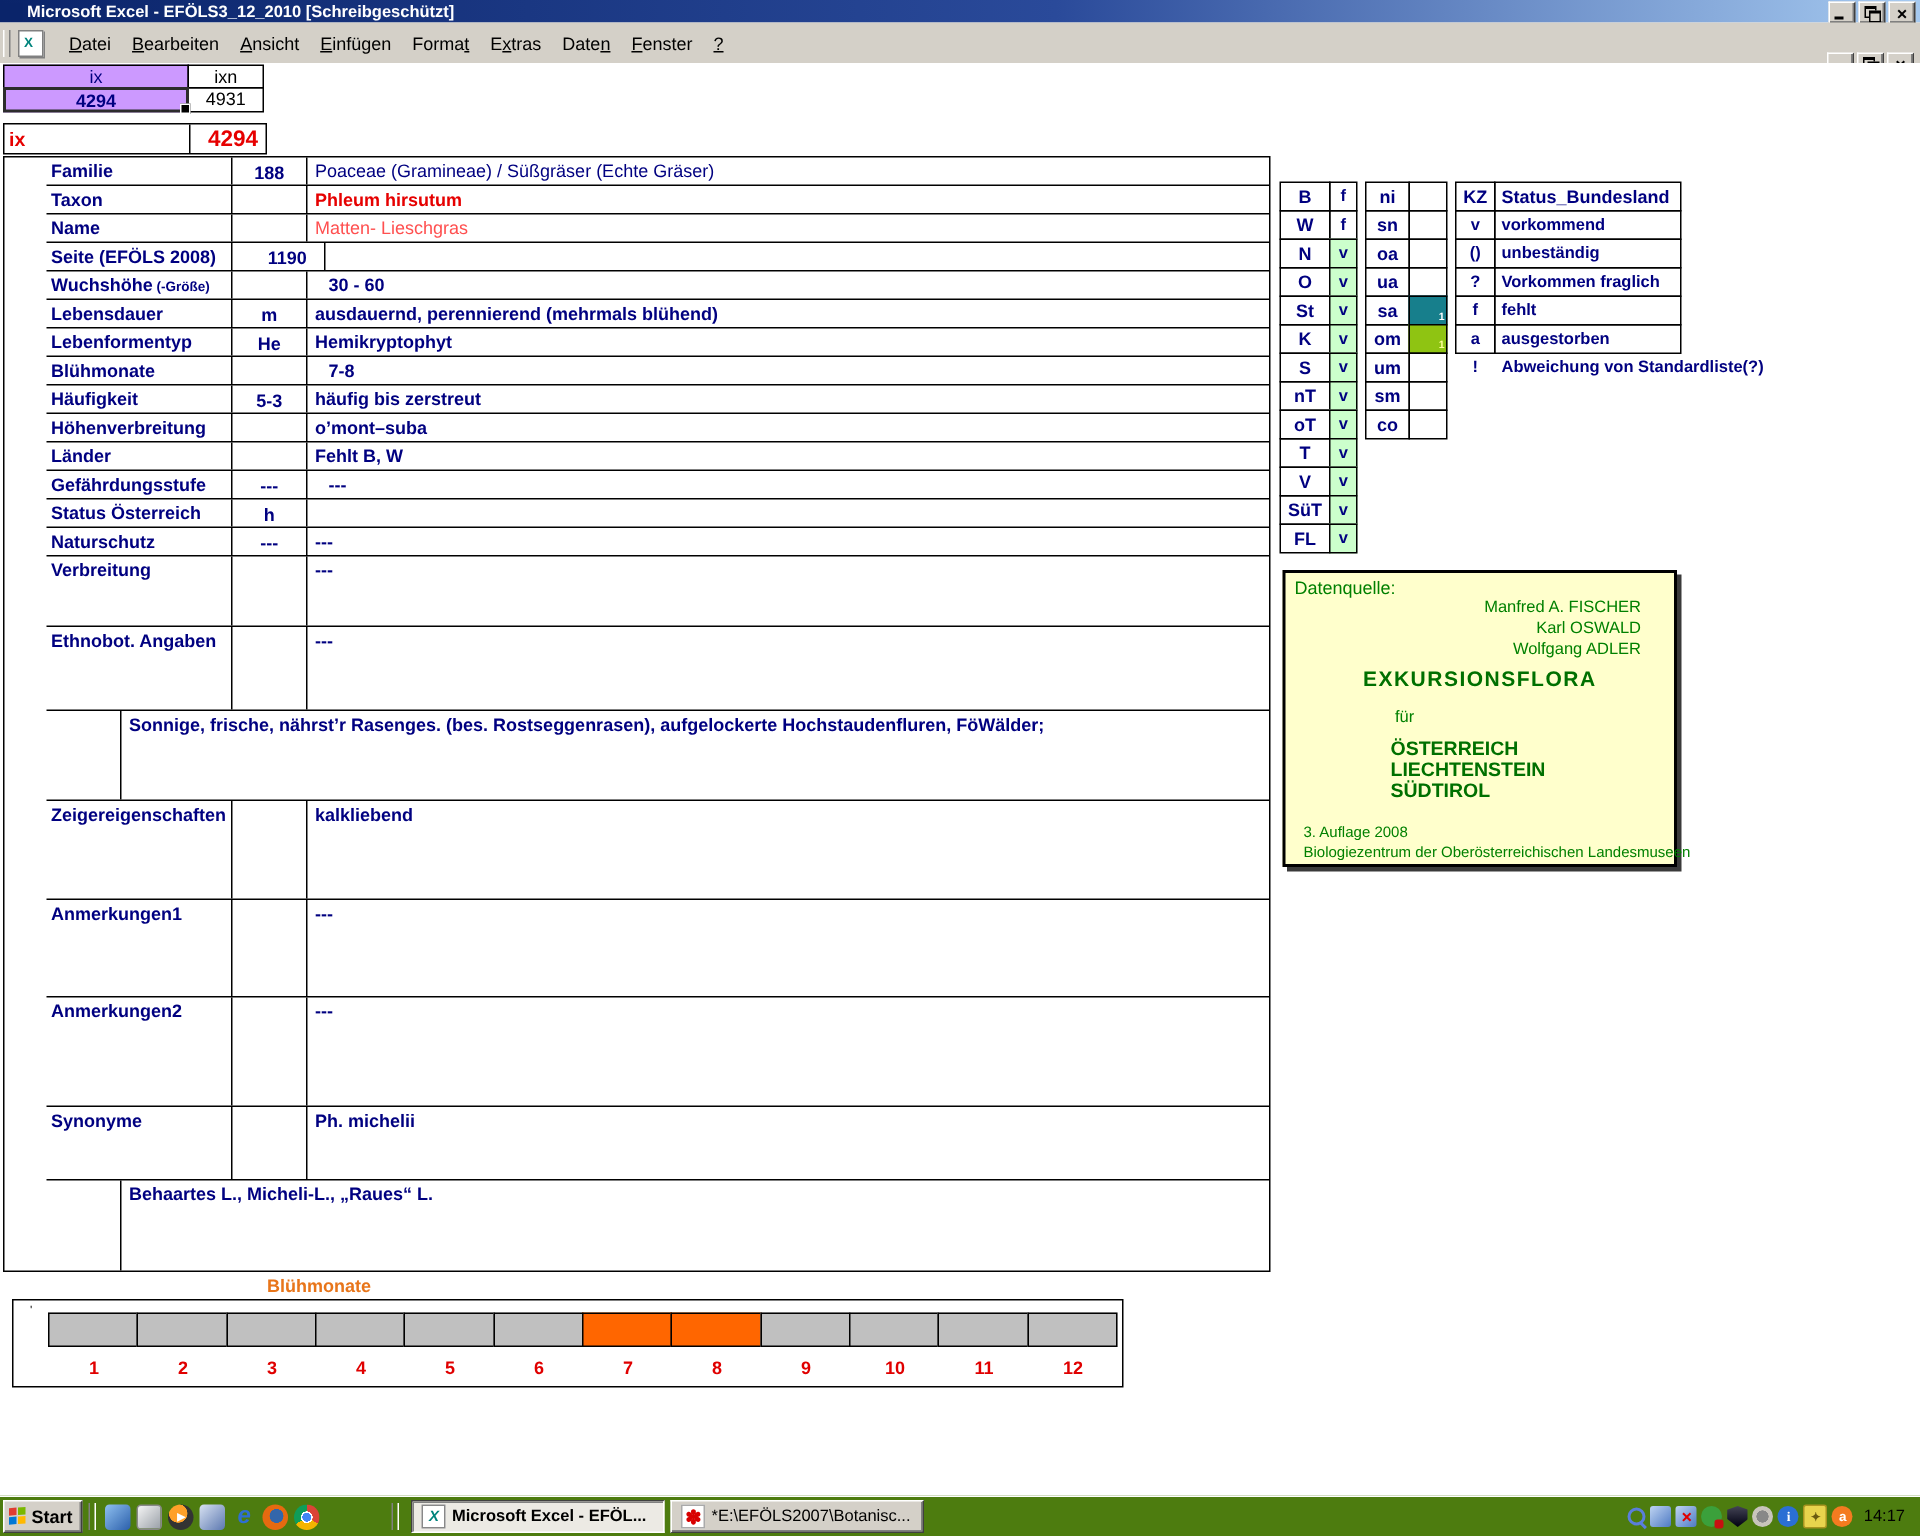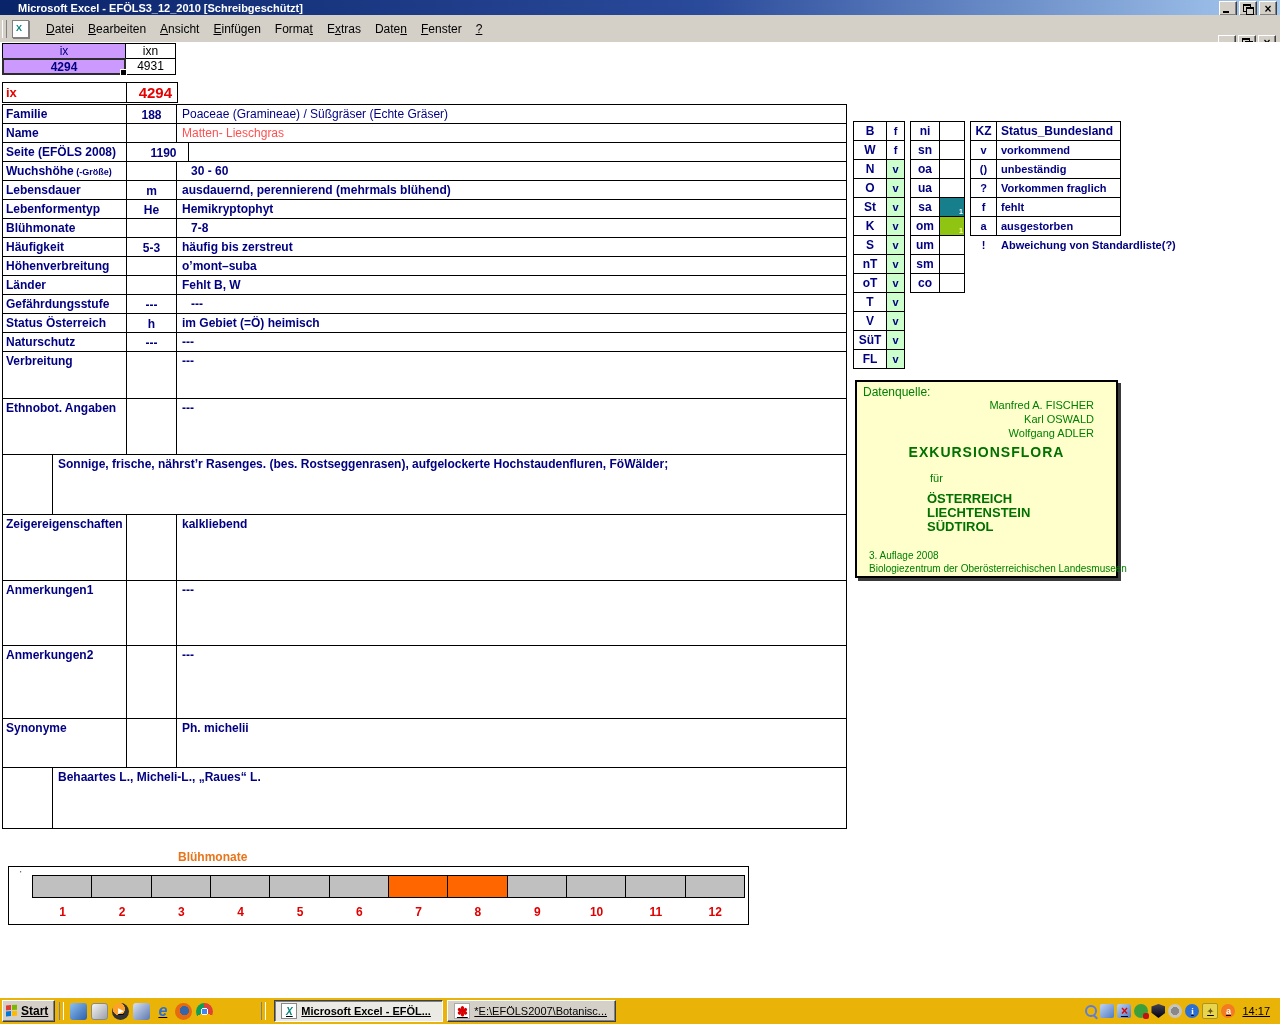--- a/index.html
+++ b/index.html
@@ -47,21 +47,21 @@
   .id-v{height:17px;line-height:15px;margin-top:-1px;}
   .sel{position:relative;border:2px solid #2c2c2c;font-weight:bold;}
   .handle{position:absolute;right:-3px;bottom:-3px;width:5px;height:5px;background:#000;border:1px solid #fff;}
 
   .redrow{left:2px;top:40px;width:176px;height:21px;border:1px solid #000;display:flex;}
   .redrow .rc1{width:124px;border-right:1px solid #000;color:#E60000;font-weight:bold;font-size:13px;padding:2px 0 0 3px;box-sizing:border-box;}
   .redrow .rc2{flex:1;color:#E60000;font-weight:bold;font-size:15px;text-align:right;padding:1px 5px 0 0;box-sizing:border-box;}
 
   
   .maintbl{left:2px;top:62px;width:845px;border:1px solid #000;}
-  .mrow{display:flex;border-bottom:1px solid #000;box-sizing:border-box;}
+  .mrow{display:flex;border-bottom:1px solid #000;box-sizing:border-box;margin-left:28px;}
   .mrow:last-child{border-bottom:none;}
   .mcell{box-sizing:border-box;overflow:hidden;}
   .mcell.lab{width:124px;border-right:1px solid #000;color:#000080;font-weight:bold;font-size:12px;padding:2px 0 0 3px;}
   .mcell.lab .small{font-size:9px;}
   .mcell.code{width:50px;border-right:1px solid #000;color:#000080;font-weight:bold;font-size:12px;text-align:center;padding-top:3px;}
   .mcell.val{flex:1;font-size:12px;padding:2px 4px 0 5px;}
   .mcell.val.ind{padding-left:14px;}
   .navy{color:#000080;font-weight:normal;}
   .navy-bold{color:#000080;font-weight:bold;}
   .red-bold{color:#E60000;font-weight:bold;}
@@ -98,22 +98,22 @@
   
   .bloomtitle{left:178px;top:808px;color:#E8751A;font-weight:bold;font-size:12px;}
   .chartbox{left:8px;top:824px;width:741px;height:59px;border:1px solid #000;background:#fff;}
   .tick{position:absolute;left:11px;top:2px;font-size:8px;color:#000;}
   .cells{position:absolute;left:24px;top:8px;width:712px;height:23px;display:flex;}
   .mcellc{flex:1;border:1px solid #000;margin-left:-1px;box-sizing:border-box;}
   .mlabels{position:absolute;left:24px;top:38px;width:712px;display:flex;}
   .mlab{flex:1;text-align:center;color:#E00000;font-weight:bold;font-size:12px;}
 
   
-  .taskbar{position:absolute;left:0;bottom:0;width:100%;height:26px;background:#eab308;
-    border-top:1px solid #fff;display:flex;align-items:center;text-decoration:underline;}
+  .taskbar{position:absolute;left:0;bottom:0;width:100%;height:26px;background:#4d7c0f;
+    border-top:1px solid #fff;display:flex;align-items:center;}
   .startbtn{margin-left:2px;height:20px;padding:0 6px 0 3px;display:flex;align-items:center;gap:3px;
     background:#D4D0C8;border:1px solid;border-color:#fff #404040 #404040 #fff;
     box-shadow:inset -1px -1px 0 #808080;font-weight:bold;font-size:12px;}
   .winflag{width:12px;height:12px;display:grid;grid-template-columns:5px 5px;grid-template-rows:5px 5px;gap:1px;transform:skewY(-4deg);}
   .winflag i{display:block;}
   .winflag i:nth-child(1){background:#E03C31;} .winflag i:nth-child(2){background:#7AB800;}
   .winflag i:nth-child(3){background:#0078D4;} .winflag i:nth-child(4){background:#FFB900;}
   .tb-sep{width:3px;height:18px;margin:0 4px;border-left:1px solid #808080;border-right:1px solid #fff;}
   .ql{width:17px;height:17px;margin:0 2px;border-radius:3px;display:inline-flex;align-items:center;justify-content:center;
       font-size:11px;font-weight:bold;color:#fff;}
@@ -212,20 +212,25 @@
       <div class="rc2">4294</div>
     </div>
 
     <div class="abs maintbl" id="main-table">
         <div class="mrow" style="height: 19px;">
           <div class="mcell lab">Familie</div>
           <div class="mcell code">188</div>
           <div class="mcell val navy">Poaceae (Gramineae)  /  Süßgräser (Echte Gräser)</div>
         </div>
         <div class="mrow" style="height: 19px;">
+          <div class="mcell lab">Taxon</div>
+          <div class="mcell code"></div>
+          <div class="mcell val red-bold">Phleum hirsutum</div>
+        </div>
+        <div class="mrow" style="height: 19px;">
           <div class="mcell lab">Name</div>
           <div class="mcell code"></div>
           <div class="mcell val red">Matten- Lieschgras</div>
         </div>
         <div class="mrow" style="height: 19px; gap: 12px;">
           <div class="mcell lab">Seite (EFÖLS 2008)</div>
           <div class="mcell code">1190</div>
           <div class="mcell val navy-bold"></div>
         </div>
         <div class="mrow" style="height: 19px;">
@@ -264,21 +269,20 @@
           <div class="mcell val navy-bold">Fehlt B, W</div>
         </div>
         <div class="mrow" style="height: 19px;">
           <div class="mcell lab">Gefährdungsstufe</div>
           <div class="mcell code">---</div>
           <div class="mcell val navy-bold ind">---</div>
         </div>
         <div class="mrow" style="height: 19px;">
           <div class="mcell lab">Status Österreich</div>
           <div class="mcell code">h</div>
-          <div class="mcell val navy-bold">im Gebiet (=Ö) heimisch</div>
         </div>
         <div class="mrow" style="height: 19px;">
           <div class="mcell lab">Naturschutz</div>
           <div class="mcell code">---</div>
           <div class="mcell val navy-bold">---</div>
         </div>
         <div class="mrow" style="height: 47px;">
           <div class="mcell lab">Verbreitung</div>
           <div class="mcell code"></div>
           <div class="mcell val navy-bold">---</div>

